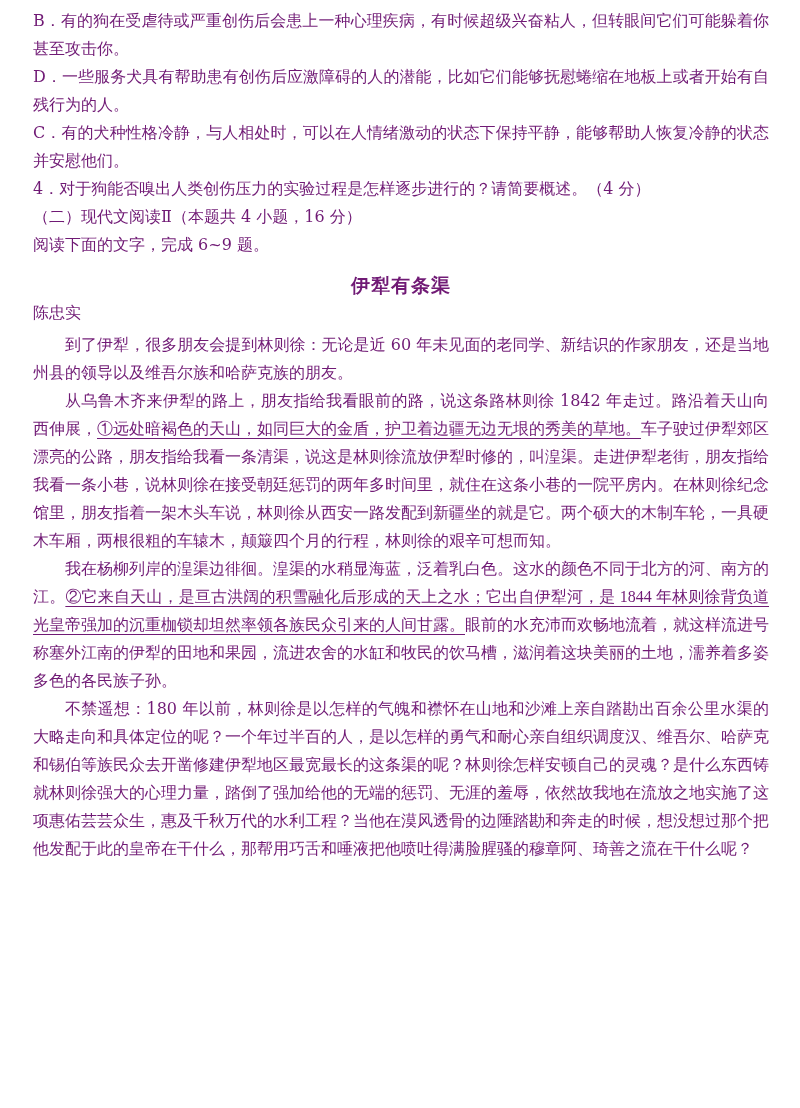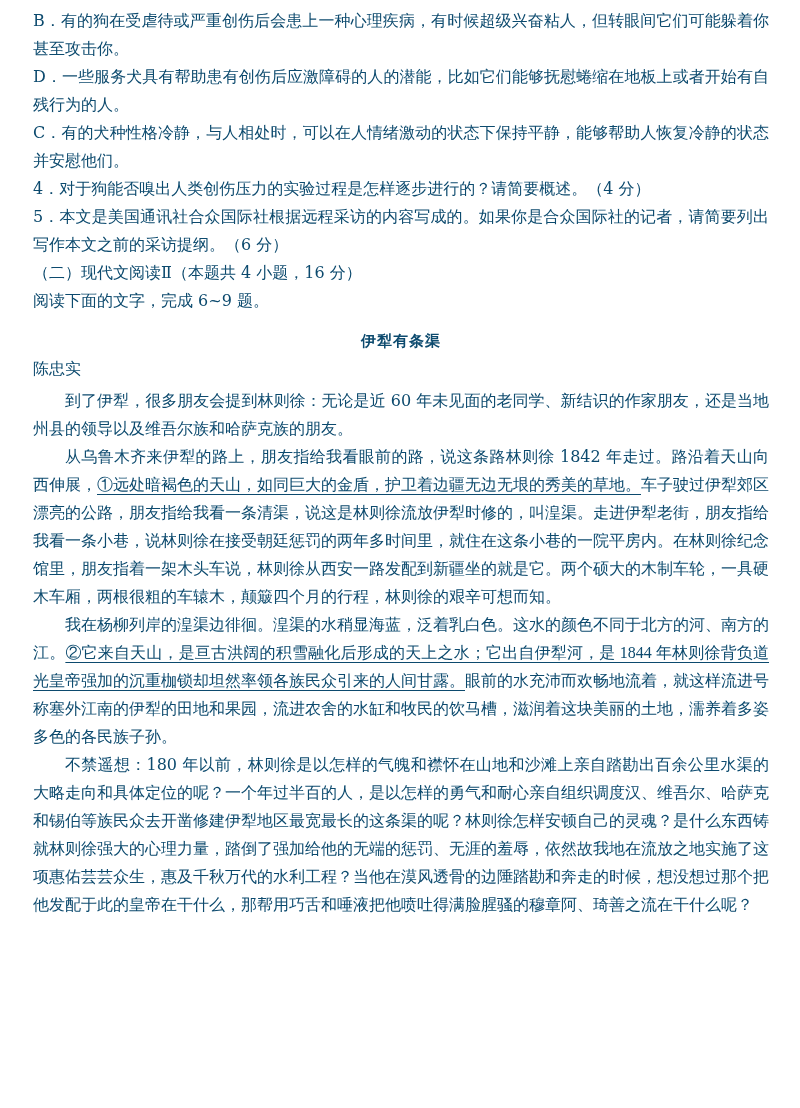--- a/index.html
+++ b/index.html
@@ -10,34 +10,34 @@
   .page {
     position: relative;
     width: 800px;
     height: 1108px;
     box-sizing: border-box;
     background: #ffffff;
     padding: 7px 31px 0 33px;
     font-family: "DejaVu Serif", "Liberation Serif", serif;
     font-size: 16px;
     line-height: 28px;
-    color: #0c4a6e;
+    color: #701a75;
     overflow: hidden;
   }
   .page p {
     margin: 0;
     text-align: justify;
     text-justify: inter-ideograph;
   }
   .top-block p {
     text-indent: 0;
   }
   .article-title {
     margin: 12px 0 0 0;
-    font-size: 15px;
+    font-size: 19px;
     font-weight: bold;
     text-align: center;
     line-height: 28px;
     letter-spacing: 1px;
   }
   .article-author {
     line-height: 28px;
     margin: 0 0 4px 0;
   }
   .body-para {
@@ -52,21 +52,20 @@
 </style>
 </head>
 <body>
 
 <div class="page">
   <section class="top-block">
     <p>B．有的狗在受虐待或严重创伤后会患上一种心理疾病，有时候超级兴奋粘人，但转眼间它们可能躲着你甚至攻击你。</p>
     <p>D．一些服务犬具有帮助患有创伤后应激障碍的人的潜能，比如它们能够抚慰蜷缩在地板上或者开始有自残行为的人。</p>
     <p>C．有的犬种性格冷静，与人相处时，可以在人情绪激动的状态下保持平静，能够帮助人恢复冷静的状态并安慰他们。</p>
     <p>4．对于狗能否嗅出人类创伤压力的实验过程是怎样逐步进行的？请简要概述。（4 分）</p>
-    <p>5．本文是美国通讯社合众国际社根据远程采访的内容写成的。如果你是合众国际社的记者，请简要列出写作本文之前的采访提纲。（6 分）</p>
     <p>（二）现代文阅读Ⅱ（本题共 4 小题，16 分）</p>
     <p>阅读下面的文字，完成 6~9 题。</p>
   </section>
 
   <h1 class="article-title">伊犁有条渠</h1>
   <div class="article-author">陈忠实</div>
 
   <div>
       <p class="body-para"><span>到了伊犁，很多朋友会提到林则徐：无论是近 60 年未见面的老同学、新结识的作家朋友，还是当地州县的领导以及维吾尔族和哈萨克族的朋友。</span></p>
       <p class="body-para"><span>从乌鲁木齐来伊犁的路上，朋友指给我看眼前的路，说这条路林则徐 1842 年走过。路沿着天山向西伸展，</span><span class="u-seg">①远处暗褐色的天山，如同巨大的金盾，护卫着边疆无边无垠的秀美的草地。</span><span>车子驶过伊犁郊区漂亮的公路，朋友指给我看一条清渠，说这是林则徐流放伊犁时修的，叫湟渠。走进伊犁老街，朋友指给我看一条小巷，说林则徐在接受朝廷惩罚的两年多时间里，就住在这条小巷的一院平房内。在林则徐纪念馆里，朋友指着一架木头车说，林则徐从西安一路发配到新疆坐的就是它。两个硕大的木制车轮，一具硬木车厢，两根很粗的车辕木，颠簸四个月的行程，林则徐的艰辛可想而知。</span></p>

